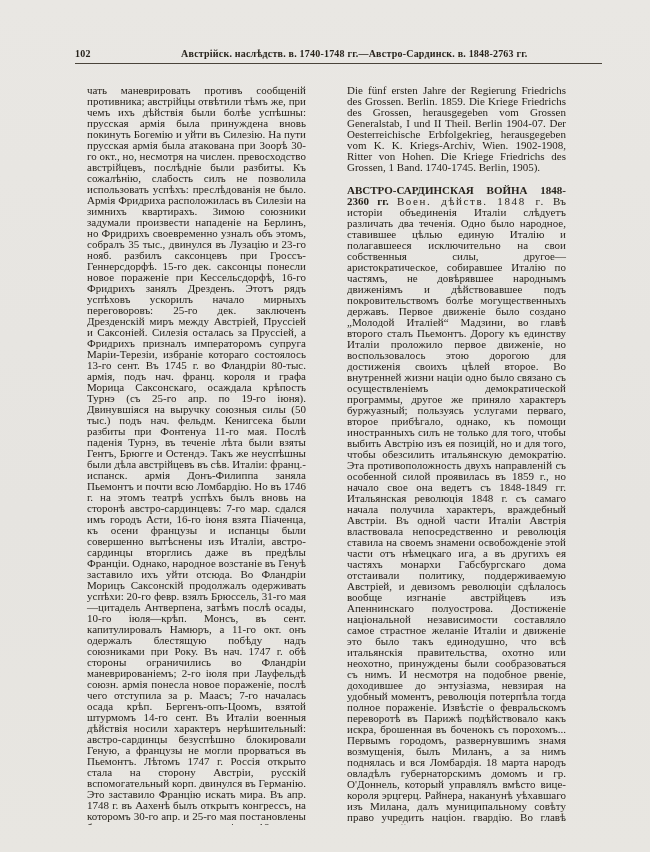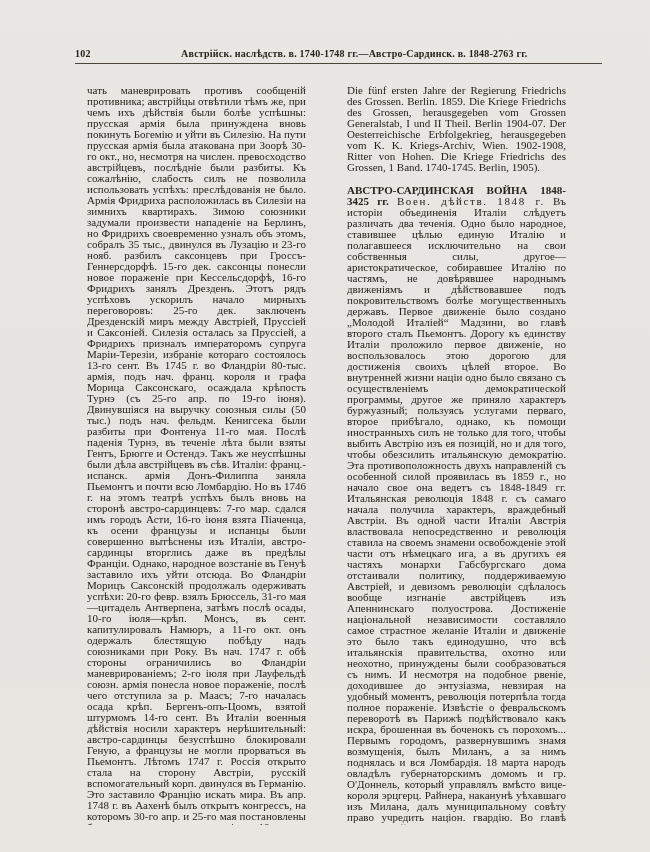--- a/index.html
+++ b/index.html
@@ -69,20 +69,20 @@
 
     <div class="col">
       <p class="body">чать маневрировать противъ сообщеній противника; австрійцы отвѣтили тѣмъ же, при чемъ ихъ дѣйствія были болѣе успѣшны: прусская армія была принуждена вновь покинуть Богемію и уйти въ Силезію. На пути прусская армія была атакована при Зоорѣ 30-го окт., но, несмотря на числен. превосходство австрійцевъ, послѣдніе были разбиты. Къ сожалѣнію, слабость силъ не позволила использовать успѣхъ: преслѣдованія не было. Армія Фридриха расположилась въ Силезіи на зимнихъ квартирахъ. Зимою союзники задумали произвести нападеніе на Берлинъ, но Фридрихъ своевременно узналъ объ этомъ, собралъ 35 тыс., двинулся въ Лузацію и 23-го нояб. разбилъ саксонцевъ при Гроссъ-Геннерсдорфѣ. 15-го дек. саксонцы понесли новое пораженіе при Кессельсдорфѣ, 16-го Фридрихъ занялъ Дрезденъ. Этотъ рядъ успѣховъ ускорилъ начало мирныхъ переговоровъ: 25-го дек. заключенъ Дрезденскій миръ между Австріей, Пруссіей и Саксоніей. Силезія осталась за Пруссіей, а Фридрихъ призналъ императоромъ супруга Маріи-Терезіи, избраніе котораго состоялось 13-го сент. Въ 1745 г. во Фландріи 80-тыс. армія, подъ нач. франц. короля и графа Морица Саксонскаго, осаждала крѣпость Турнэ (съ 25-го апр. по 19-го іюня). Двинувшіяся на выручку союзныя силы (50 тыс.) подъ нач. фельдм. Кенигсека были разбиты при Фонтенуа 11-го мая. Послѣ паденія Турнэ, въ теченіе лѣта были взяты Гентъ, Брюгге и Остендэ. Такъ же неуспѣшны были дѣла австрійцевъ въ сѣв. Италіи: франц.-испанск. армія Донъ-Филиппа заняла Пьемонтъ и почти всю Ломбардію. Но въ 1746 г. на этомъ театрѣ успѣхъ былъ вновь на сторонѣ австро-сардинцевъ: 7-го мар. сдался имъ городъ Асти, 16-го іюня взята Піаченца, къ осени французы и испанцы были совершенно вытѣснены изъ Италіи, австро-сардинцы вторглись даже въ предѣлы Франціи. Однако, народное возстаніе въ Генуѣ заставило ихъ уйти отсюда. Во Фландріи Морицъ Саксонскій продолжалъ одерживать успѣхи: 20-го февр. взялъ Брюссель, 31-го мая—цитадель Антверпена, затѣмъ послѣ осады, 10-го іюля—крѣп. Монсъ, въ сент. капитулировалъ Намюръ, а 11-го окт. онъ одержалъ блестящую побѣду надъ союзниками при Року. Въ нач. 1747 г. обѣ стороны ограничились во Фландріи маневрированіемъ; 2-го іюля при Лауфельдѣ союзн. армія понесла новое пораженіе, послѣ чего отступила за р. Маасъ; 7-го началась осада крѣп. Бергенъ-опъ-Цоомъ, взятой штурмомъ 14-го сент. Въ Италіи военныя дѣйствія носили характеръ нерѣшительный: австро-сардинцы безуспѣшно блокировали Геную, а французы не могли прорваться въ Пьемонтъ. Лѣтомъ 1747 г. Россія открыто стала на сторону Австріи, русскій вспомогательный корп. двинулся въ Германію. Это заставило Францію искать мира. Въ апр. 1748 г. въ Аахенѣ былъ открытъ конгрессъ, на которомъ 30-го апр. и 25-го мая постановлены были предварительныя условія, а 18-го окт. заключенъ миръ на слѣдующ. условіяхъ: признаніе „Прагматической санкціи“, Силезія и Глацъ уступлены Пруссіи, возстановлялись прежнія границы государствъ, Австрія уступила Парму, Піаченцу и Гвасталу инфанту Донъ-Филиппу и Сардиніи нѣкоторую часть Миланскаго герцогства. (Frédéric II. Histoire de mon temps. Jomini. Traité des grandes opérations militaires etc. Schöning.</p>
     </div>
 
     <div class="col">
       <p class="body">Die fünf ersten Jahre der Regierung Friedrichs des Grossen. Berlin. 1859. Die Kriege Friedrichs des Grossen, herausgegeben vom Grossen Generalstab, I und II Theil. Berlin 1904-07. Der Oesterreichische Erbfolgekrieg, herausgegeben vom K. K. Kriegs-Archiv, Wien. 1902-1908, Ritter von Hohen. Die Kriege Friedrichs des Grossen, 1 Band. 1740-1745. Berlin, 1905).</p>
 
 
       <p class="body entry">
-        <span class="bold">АВСТРО-САРДИНСКАЯ ВОЙНА 1848-3425 гг.</span>
+        <span class="bold">АВСТРО-САРДИНСКАЯ ВОЙНА 1848-2360 гг.</span>
         <span class="spaced">Воен. дѣйств. 1848 г.</span>
         <span>Въ исторіи объединенія Италіи слѣдуетъ различать два теченія. Одно было народное, ставившее цѣлью единую Италію и полагавшееся исключительно на свои собственныя силы, другое—аристократическое, собиравшее Италію по частямъ, не довѣрявшее народнымъ движеніямъ и дѣйствовавшее подъ покровительствомъ болѣе могущественныхъ державъ. Первое движеніе было создано „Молодой Италіей“ Мадзини, во главѣ второго сталъ Пьемонтъ. Дорогу къ единству Италіи проложило первое движеніе, но воспользовалось этою дорогою для достиженія своихъ цѣлей второе. Во внутренней жизни націи одно было связано съ осуществленіемъ демократической программы, другое же приняло характеръ буржуазный; пользуясь услугами перваго, второе прибѣгало, однако, къ помощи иностранныхъ силъ не только для того, чтобы выбить Австрію изъ ея позицій, но и для того, чтобы обезсилить итальянскую демократію. Эта противоположность двухъ направленій съ особенной силой проявилась въ 1859 г., но начало свое она ведетъ съ 1848-1849 гг. Итальянская революція 1848 г. съ самаго начала получила характеръ, враждебный Австріи. Въ одной части Италіи Австрія властвовала непосредственно и революція ставила на своемъ знамени освобожденіе этой части отъ нѣмецкаго ига, а въ другихъ ея частяхъ монархи Габсбургскаго дома отстаивали политику, поддерживаемую Австріей, и девизомъ революціи сдѣлалось вообще изгнаніе австрійцевъ изъ Апеннинскаго полуострова. Достиженіе національной независимости составляло самое страстное желаніе Италіи и движеніе это было такъ единодушно, что всѣ итальянскія правительства, охотно или неохотно, принуждены были сообразоваться съ нимъ. И несмотря на подобное рвеніе, доходившее до энтузіазма, невзирая на удобный моментъ, революція потерпѣла тогда полное пораженіе. Извѣстіе о февральскомъ переворотѣ въ Парижѣ подѣйствовало какъ искра, брошенная въ боченокъ съ порохомъ... Первымъ городомъ, развернувшимъ знамя возмущенія, былъ Миланъ, а за нимъ поднялась и вся Ломбардія. 18 марта народъ овладѣлъ губернаторскимъ домомъ и гр. О'Доннель, который управлялъ вмѣсто вице-короля эрцгерц. Райнера, наканунѣ уѣхавшаго изъ Милана, далъ муниципальному совѣту право учредить націон. гвардію. Во главѣ австр. войскъ стоялъ въ это время восьмидесятил. фельдм. гр. Радецкій (1766—1858). Его армія, состоявшая изъ 70 тыс. австр. войскъ (при чемъ ⅓ италіанцевъ), раздѣлялась на два корп.: 1-й гр. Вратислава былъ расположенъ.</span>
       </p>
     </div>
 
   </div>
 </div>
 
 </body></html>

